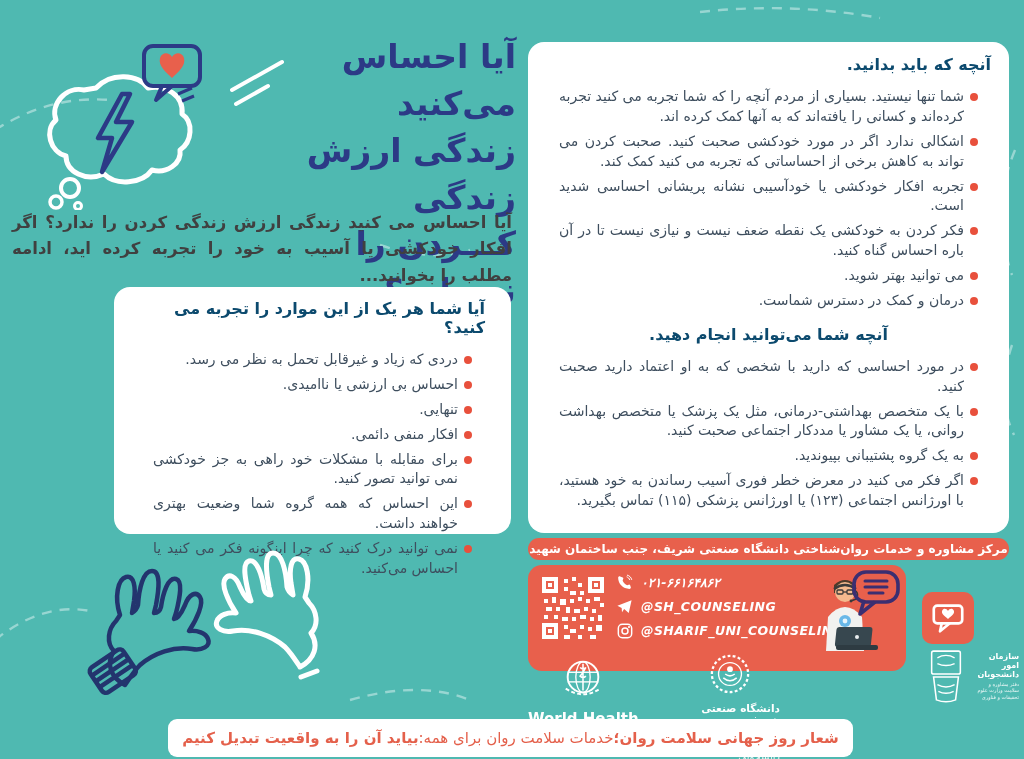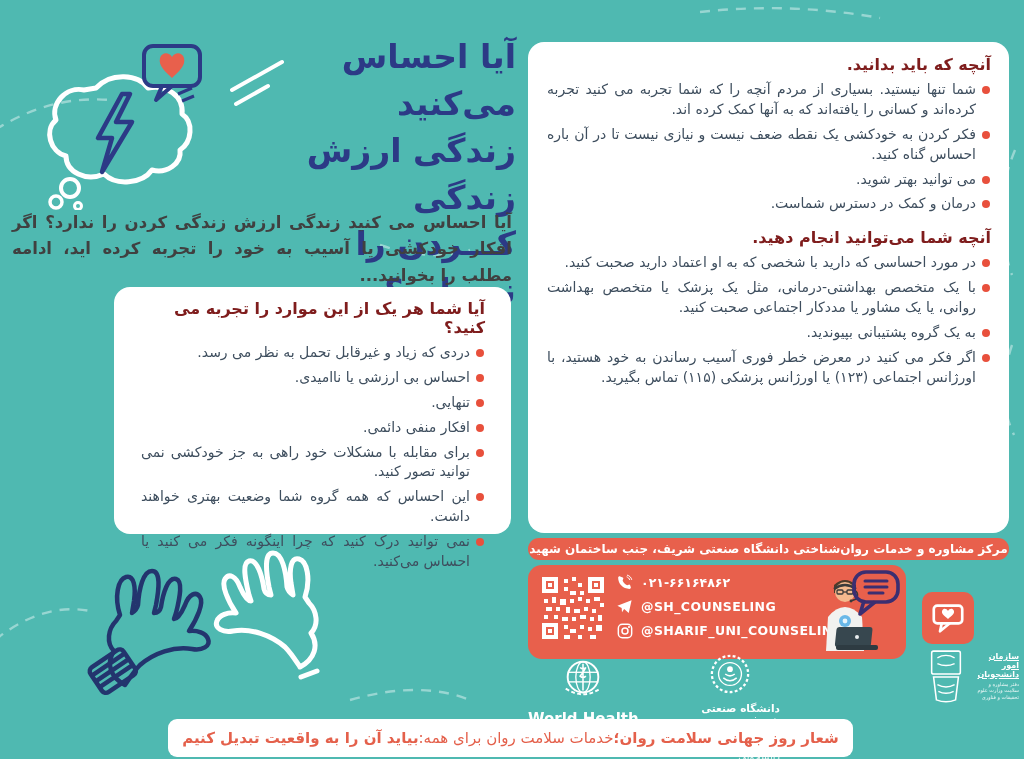--- a/index.html
+++ b/index.html
@@ -12,54 +12,54 @@
   
   .title{position:absolute;left:218px;top:34px;width:298px;direction:rtl;
          color:#2C3A86;font-size:33px;font-weight:bold;line-height:1.42;}
   .intro{position:absolute;left:12px;top:210px;width:500px;direction:rtl;text-align:justify;
          color:#404040;font-size:16.5px;font-weight:bold;line-height:1.6;}
 
   
   .card{position:absolute;background:#FFFFFF;border-radius:16px;box-sizing:border-box;direction:rtl;}
   .card-left{left:114px;top:287px;width:397px;height:247px;padding:12px 26px;}
   .card-right{left:528px;top:42px;width:481px;height:491px;padding:13px 18px;}
-  .card-h{color:#7f1d1d;font-size:16px;font-weight:bold;margin:0 0 6px 0;text-align:right;}
-  .card-h2{margin-top:14px;}
-  ul.blist{list-style:none;margin:1px;padding:0;}
+  .card-h{color:#0c4a6e;font-size:16px;font-weight:bold;margin:0 0 6px 0;text-align:right;}
+  .card-h2{margin-top:14px;text-align:center;}
+  ul.blist{list-style:none;margin:13px;padding:0;}
   ul.blist li{display:flex;align-items:flex-start;gap:6px;margin-bottom:5px;
               color:#3E4E5E;font-size:14px;line-height:1.42;text-align:justify;}
   ul.blist .dot{flex:none;width:8px;height:8px;border-radius:50%;background:#E8503C;margin-top:6px;}
 
   
   .banner{position:absolute;left:528px;top:538px;width:481px;height:22px;background:#E8604C;
           border-radius:12px;color:#fff;font-size:12px;font-weight:bold;line-height:22px;
           text-align:center;direction:rtl;}
-  .contact{position:absolute;left:528px;top:565px;width:378px;height:94px;background:#E8604C;
-           border-radius:14px;}
+  .contact{position:absolute;left:528px;top:565px;width:378px;height:106px;background:#E8604C;
+           border-radius:14px;font-style:italic;}
   .qr{position:absolute;left:12px;top:10px;width:66px;height:66px;}
   .crow{position:absolute;left:88px;display:flex;direction:ltr;align-items:center;gap:8px;
         color:#fff;font-weight:bold;font-size:12.5px;letter-spacing:.4px;}
   .crow .ic{flex:none;width:17px;height:17px;display:flex;align-items:center;justify-content:center;}
   .person{position:absolute;right:28px;top:12px;width:66px;height:74px;}
   .chat-bubble{position:absolute;right:2px;top:2px;width:56px;height:54px;}
 
   .mini-card{position:absolute;left:922px;top:592px;width:52px;height:52px;background:#E8604C;
              border-radius:10px;display:flex;align-items:center;justify-content:center;}
 
   
   .logo-row-item{position:absolute;display:flex;align-items:center;color:#fff;}
   .who{left:528px;top:656px;gap:9px;direction:ltr;flex-direction:column;}
   .who-text{font-size:15px;font-weight:bold;line-height:1.12;}
   .sharif{left:680px;top:653px;gap:7px;direction:ltr;flex-direction:column;}
   .sharif-text{direction:rtl;text-align:right;width:100px;}
   .sharif-title{font-size:10.5px;font-weight:bold;}
   .sharif-sub{font-size:10px;opacity:.9;margin-top:14px;}
   .sao{left:924px;top:648px;gap:5px;direction:ltr;}
   .sao-text{direction:rtl;text-align:right;width:46px;}
-  .sao-title{font-size:8px;font-weight:bold;text-decoration:underline;}
+  .sao-title{font-size:8px;font-weight:bold;}
   .sao-sub{font-size:5px;opacity:.9;margin-top:2px;line-height:1.3;}
 
   
   .footer-bar{position:absolute;left:168px;top:719px;width:685px;height:38px;background:#FFFFFF;
               border-radius:9px;display:flex;align-items:center;justify-content:center;
               direction:rtl;color:#E4604B;font-size:15px;}
   .footer-bar .b{font-weight:bold;}
 
   .hands{position:absolute;left:80px;top:545px;width:265px;height:160px;}
   .thought{position:absolute;left:36px;top:60px;width:160px;height:150px;}
@@ -143,20 +143,28 @@
         </li>
       </ul>
   </div>
 
   <div class="card card-right">
     <div class="card-h">آنچه که باید بدانید.</div>
     <ul class="blist">
         <li>
           <span class="dot"></span>
           <span>شما تنها نیستید. بسیاری از مردم آنچه را که شما تجربه می کنید تجربه کرده‌اند و کسانی را یافته‌اند که به آنها کمک کرده اند.</span>
+        </li>
+        <li>
+          <span class="dot"></span>
+          <span>اشکالی ندارد اگر در مورد خودکشی صحبت کنید. صحبت کردن می تواند به کاهش برخی از احساساتی که تجربه می کنید کمک کند.</span>
+        </li>
+        <li>
+          <span class="dot"></span>
+          <span>تجربه افکار خودکشی یا خودآسیبی نشانه پریشانی احساسی شدید است.</span>
         </li>
         <li>
           <span class="dot"></span>
           <span>فکر کردن به خودکشی یک نقطه ضعف نیست و نیازی نیست تا در آن باره احساس گناه کنید.</span>
         </li>
         <li>
           <span class="dot"></span>
           <span>می توانید بهتر شوید.</span>
         </li>
         <li>

